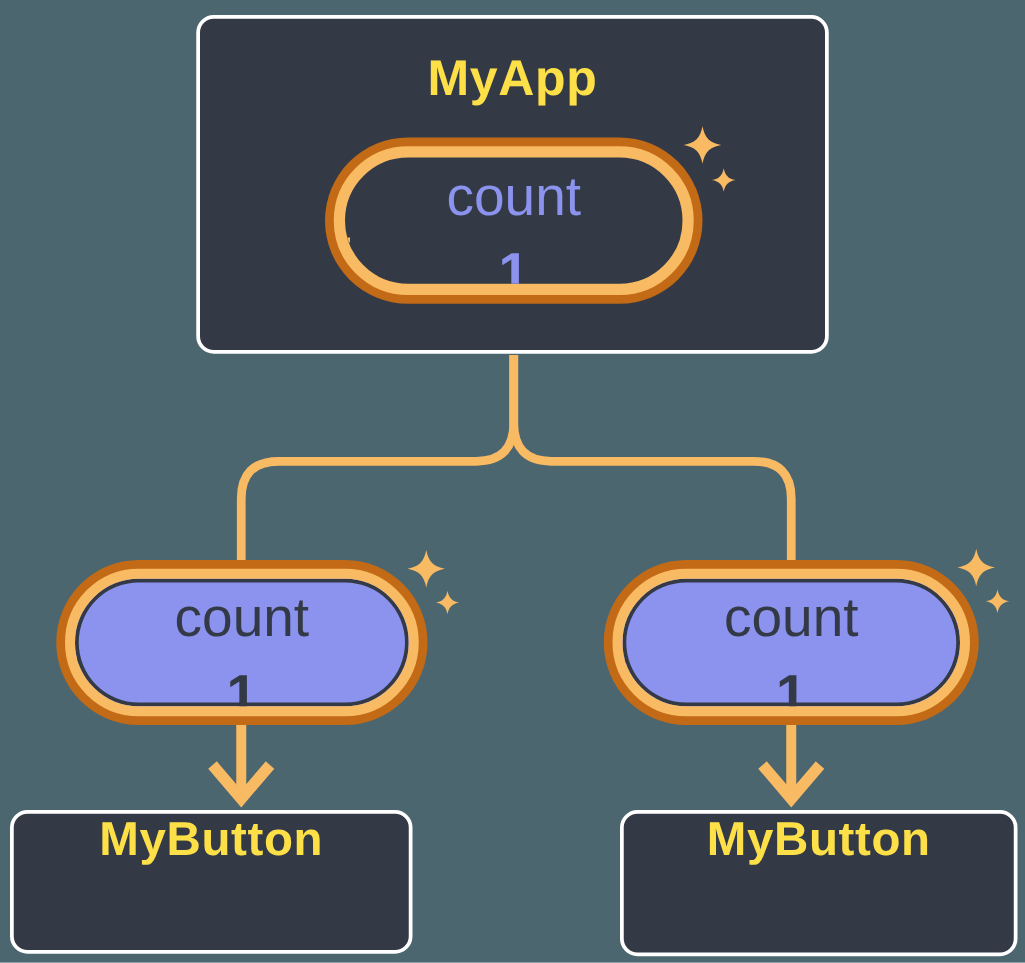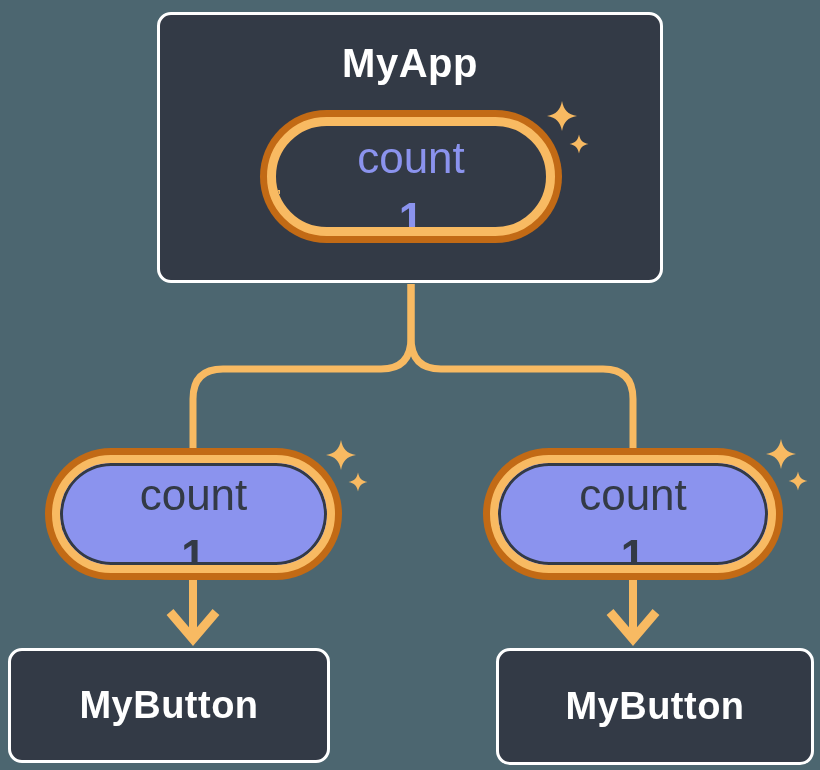--- a/index.html
+++ b/index.html
@@ -15,28 +15,28 @@
   .node {
     position: absolute;
     background: #333A46;
     border: 3px solid #FFFFFF;
     border-radius: 14px;
     box-sizing: border-box;
     z-index: 1;
   }
   .node-root  { left: 157px; top: 12px;  width: 506px; height: 271px; }
   .node-title {
-    color: #ffffff;
+    color: #fde047;
     font-weight: 600;
     font-size: 40px;
     text-align: center;
     margin-top: 26px;
     letter-spacing: 0.5px;
   }
-  .node-child { display: flex; align-items: center; justify-content: center; }
+  .node-child { display: flex; align-items: flex-start; justify-content: center; }
   .node-child .node-title { margin-top: 0; font-size: 38px; }
   .node-child-left  { left: 8px;   top: 648px; width: 322px; height: 115px; }
   .node-child-right { left: 496px; top: 648px; width: 318px; height: 117px; }
 
   
   .pill {
     position: absolute;
     box-sizing: border-box;
     border-radius: 999px;
     z-index: 3;

